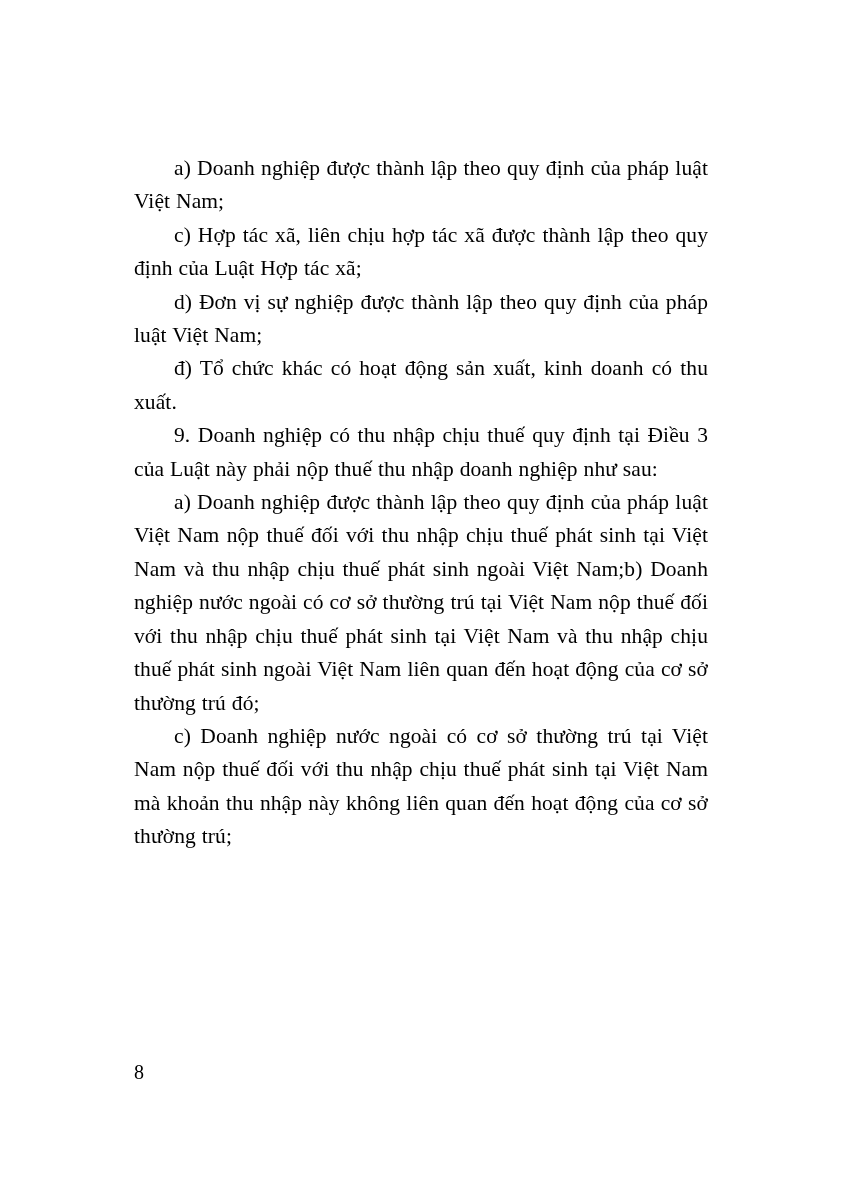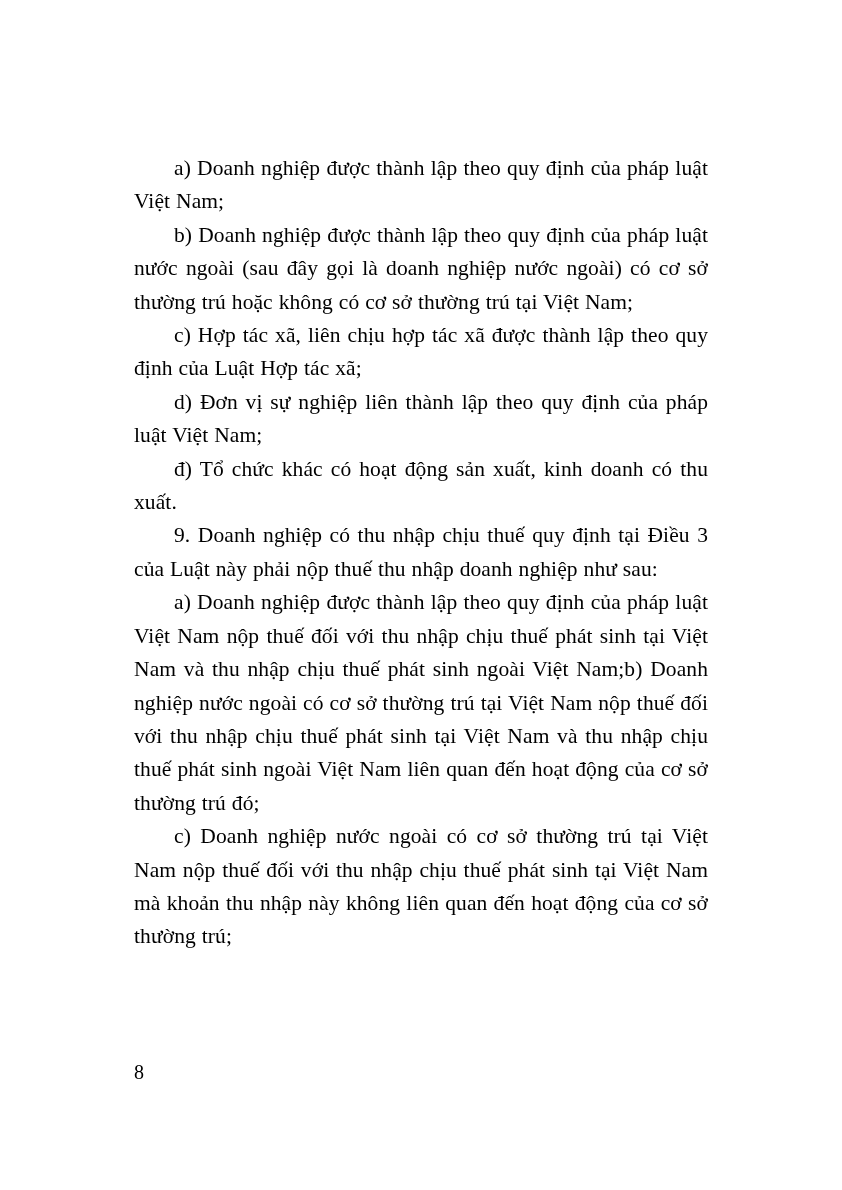--- a/index.html
+++ b/index.html
@@ -49,22 +49,21 @@
     font-size: 20px;
     line-height: 24px;
   }
 </style>
 </head>
 <body>
 
 <div class="page">
   <div class="content">
     <p class="para">a) Doanh nghiệp được thành lập theo quy định của pháp luật Việt Nam;</p>
-    <p class="para">b) Doanh nghiệp được thành lập theo quy định của pháp luật nước ngoài (sau đây gọi là doanh nghiệp nước ngoài) có cơ sở thường trú hoặc không có cơ sở thường trú tại Việt Nam;</p>
     <p class="para">c) Hợp tác xã, liên chịu hợp tác xã được thành lập theo quy định của Luật Hợp tác xã;</p>
-    <p class="para">d) Đơn vị sự nghiệp liên thành lập theo quy định của pháp luật Việt Nam;</p>
+    <p class="para">d) Đơn vị sự nghiệp được thành lập theo quy định của pháp luật Việt Nam;</p>
     <p class="para">đ) Tổ chức khác có hoạt động sản xuất, kinh doanh có thu xuất.</p>
     <p class="para">9. Doanh nghiệp có thu nhập chịu thuế quy định tại Điều 3 của Luật này phải nộp thuế thu nhập doanh nghiệp như sau:</p>
     <p class="para">a) Doanh nghiệp được thành lập theo quy định của pháp luật Việt Nam nộp thuế đối với thu nhập chịu thuế phát sinh tại Việt Nam và thu nhập chịu thuế phát sinh ngoài Việt Nam;b) Doanh nghiệp nước ngoài có cơ sở thường trú tại Việt Nam nộp thuế đối với thu nhập chịu thuế phát sinh tại Việt Nam và thu nhập chịu thuế phát sinh ngoài Việt Nam liên quan đến hoạt động của cơ sở thường trú đó;</p>
     <p class="para last-of-block">c) Doanh nghiệp nước ngoài có cơ sở thường trú tại Việt Nam nộp thuế đối với thu nhập chịu thuế phát sinh tại Việt Nam mà khoản thu nhập này không liên quan đến hoạt động của cơ sở thường trú;</p>
   </div>
   <div class="folio">8</div>
 </div>
 
 </body></html>

